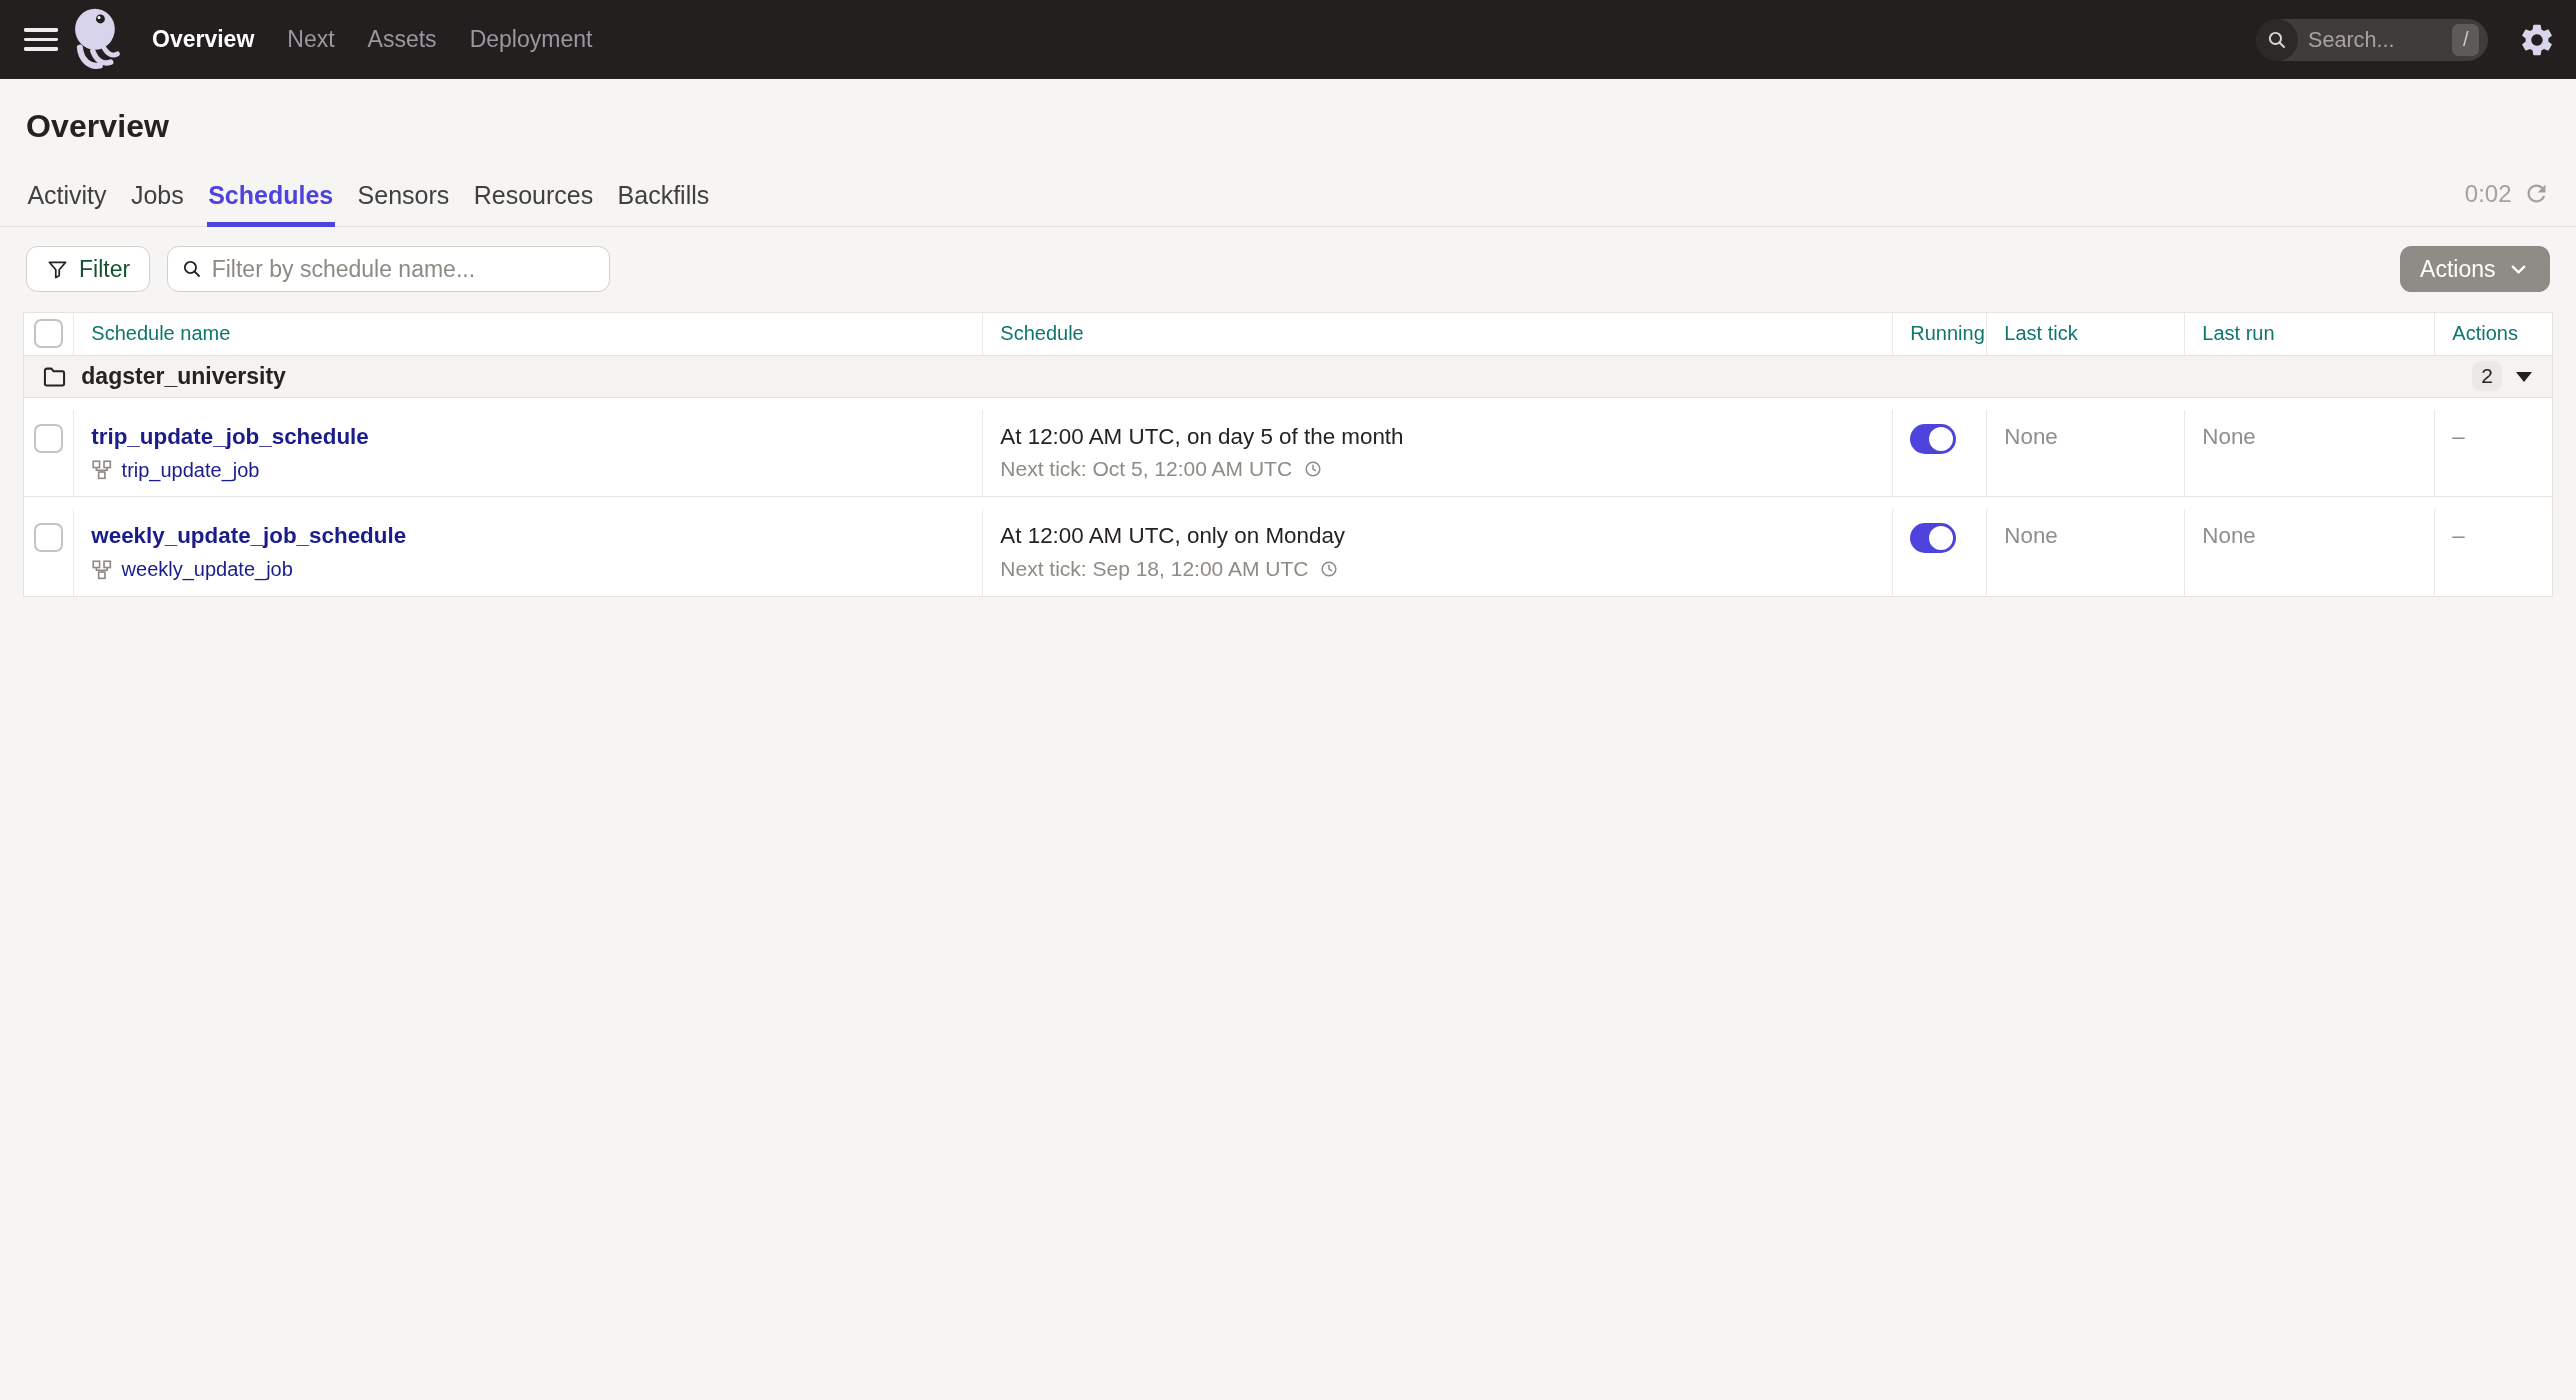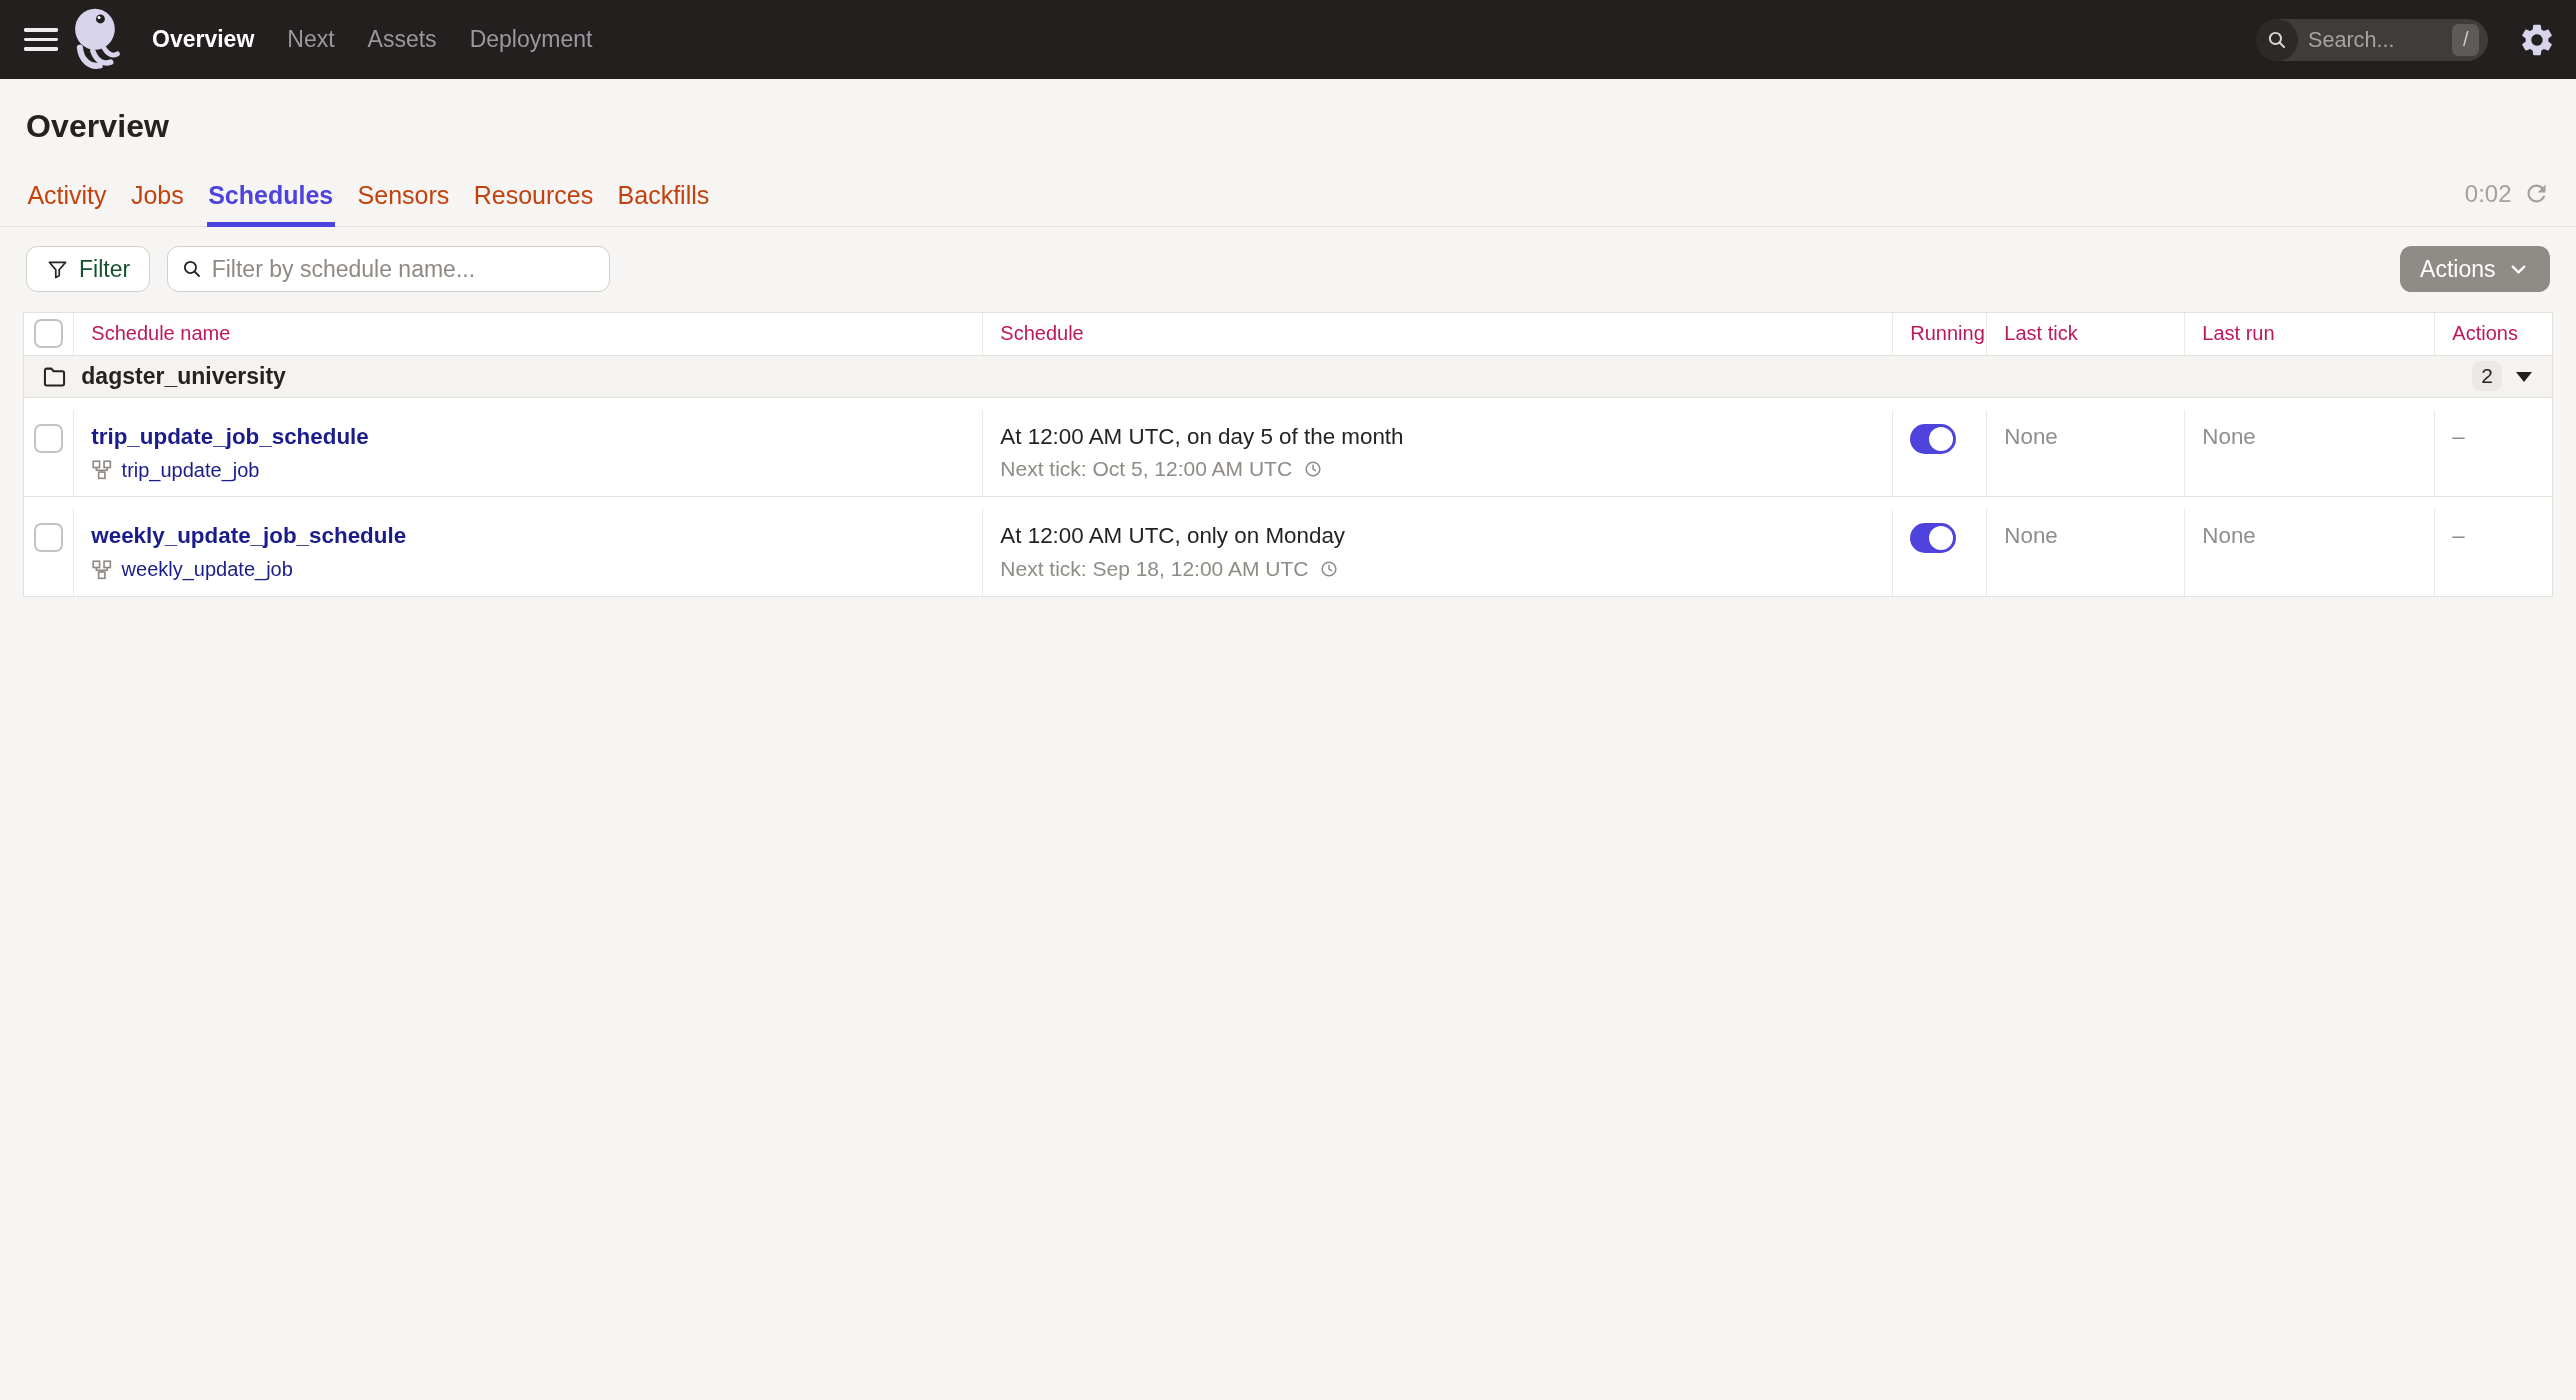--- a/index.html
+++ b/index.html
@@ -43,21 +43,21 @@
     background:rgba(255,255,255,0.16); border-radius:6.5px;
     color:#CCC8C3; font-size:20px; display:flex; align-items:center; justify-content:center;
   }
   .gearbtn { margin-left:30px; width:38px; height:38px; background:none; border:none; cursor:pointer; padding:0; }
 
   
   .page-title { margin:29px 0 0 26px; font-size:32px; font-weight:600; color:#262220; letter-spacing:0.1px; }
   .tabsbar { margin-top:32px; position:relative; border-bottom:0.7px solid #E5E2DE; }
   .tabs { display:flex; gap:21.6px; padding:0 26px; }
   .tab {
-    font-size:25px; font-weight:500; color:#c2410c;
+    font-size:25px; font-weight:500; color:#404040;
     padding:4.3px 1.4px 11.5px 1.4px; border-bottom:5px solid transparent;
     margin-bottom:-0.7px; cursor:pointer; background:none; border-top:none; border-left:none; border-right:none;
     font-family:inherit;
   }
   .tab.active { color:#4F43DD; border-bottom-color:#4F43DD; font-weight:600; }
   .refresh-box { position:absolute; right:26px; top:2.9px; display:flex; align-items:center; gap:11.5px; color:#A6A19C; font-size:24px; }
 
   
   .toolbar { display:flex; align-items:center; margin:19px 26px 0 26px; gap:17.3px; }
   .filter-btn {
@@ -78,21 +78,21 @@
   .actions-btn {
     height:46px; padding:0 20px; display:flex; align-items:center; gap:11.5px;
     background:#8F8B86; border:none; border-radius:11.5px;
     font-family:inherit; font-size:23px; font-weight:500; color:#FFFFFF; cursor:default;
   }
 
   
   .sched-table { margin:19.5px 23px 0 23px; border:0.7px solid #E5E2DE; border-bottom:none; background:#FFFFFF; }
   .t-row { display:grid; grid-template-columns:50px 909px 910px 94px 198px 250px 1fr; }
   .t-head { background:#FFFFFF; border-bottom:0.7px solid #E5E2DE; }
-  .t-head .t-cell { height:42px; display:flex; align-items:center; font-size:20px; color:#be185d; }
+  .t-head .t-cell { height:42px; display:flex; align-items:center; font-size:20px; color:#0f766e; }
   .t-cell { padding-left:17.3px; border-right:0.7px solid #EBE8E5; min-width:0; }
   .t-cell:last-child { border-right:none; }
   .t-cell.cb-cell { display:flex; align-items:flex-start; justify-content:center; padding-left:0; }
   .t-head .t-cell.cb-cell { align-items:center; }
   .checkbox { width:29px; height:29px; border:2.2px solid #C6C2BD; border-radius:7.2px; background:#FFFFFF; cursor:pointer; }
 
   .group-row { height:42px; background:#F5F3F1; border-bottom:0.7px solid #E5E2DE; display:flex; align-items:center; padding:0 17.3px; position:relative; }
   .group-row .gname { margin-left:13px; font-size:23px; font-weight:600; color:#262220; }
   .count-badge { position:absolute; right:50px; top:5.8px; min-width:30px; height:30px; padding:0 5.8px; background:#EBE8E5; border-radius:8.7px; display:flex; align-items:center; justify-content:center; font-size:21px; color:#262220; }
   .caret-down { position:absolute; right:20px; top:16px; width:0; height:0; border-left:8px solid transparent; border-right:8px solid transparent; border-top:10px solid #231F1E; cursor:pointer; }

